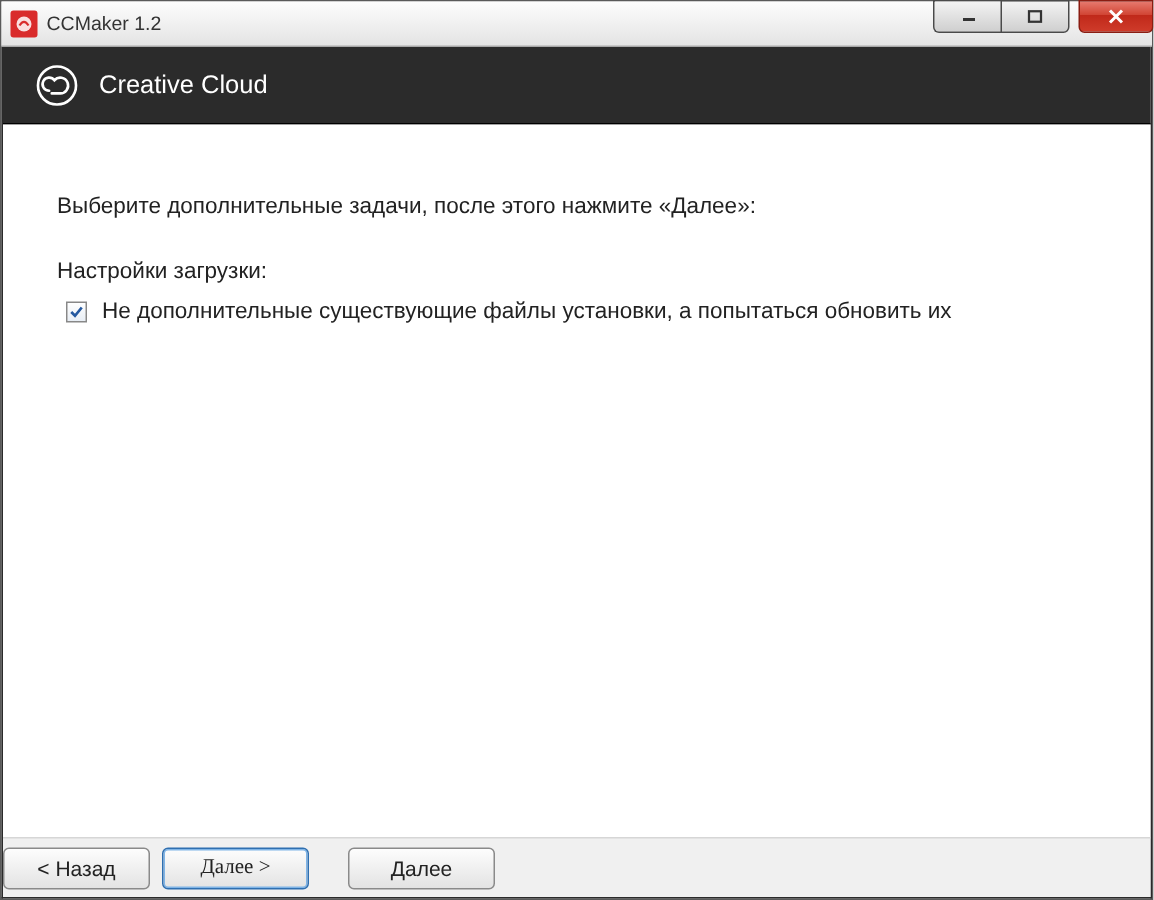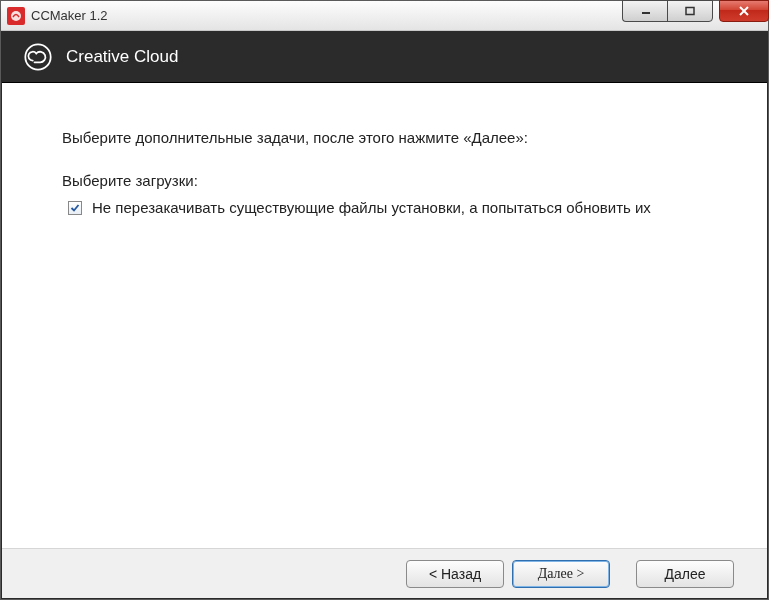--- a/index.html
+++ b/index.html
@@ -84,21 +84,21 @@
     display: flex; align-items: center; justify-content: center;
   }
   .banner .cc-icon svg { width: 28px; height: 28px; }
   .banner .cc-title {
     font-size: 17px;
     font-weight: 400;
   }
   .content {
     flex: 1;
     background: #fff;
-    padding: 46px 46px 10px 60px;
+    padding: 46px 46px 10px 36px;
     font-size: 15px;
     color: #222;
     position: relative;
   }
   .instruction {
     margin-bottom: 26px;
   }
   .section-label {
     margin-bottom: 8px;
   }
@@ -115,26 +115,25 @@
     margin-top: 4px;
     display: flex; align-items: center; justify-content: center;
     flex-shrink: 0;
   }
   .checkbox svg { width: 10px; height: 10px; }
   .option-label {
     line-height: 1.4;
     max-width: 580px;
   }
   .footer {
-    height: 50px;
+    height: 40px;
     background: #f0f0f0;
     border-top: 1px solid #d6d6d6;
     display: flex;
     align-items: center;
-    justify-content: flex-end;
     gap: 8px;
     padding-right: 33px;
   }
   .btn {
     min-width: 98px;
     height: 28px;
     font-size: 14px;
     color: #222;
     background: linear-gradient(#fdfdfd, #e3e3e3);
     border: 1px solid #8a8a8a;
@@ -190,28 +189,28 @@
         <svg viewBox="0 0 32 32">
           <circle cx="16" cy="16" r="14.5" fill="none" stroke="#fff" stroke-width="2"></circle>
           <path d="M10 20 a5 5 0 1 1 4 -8 a6 6 0 1 1 4 10 h-6" fill="none" stroke="#fff" stroke-width="2" stroke-linecap="round"></path>
         </svg>
       </div>
       <div class="cc-title">Creative Cloud</div>
     </div>
 
     <div class="content">
       <div class="instruction">Выберите дополнительные задачи, после этого нажмите «Далее»:</div>
-      <div class="section-label">Выберите загрузки:</div>
+      <div class="section-label">Настройки загрузки:</div>
       <div class="option-row">
         <div class="checkbox">
           <svg viewBox="0 0 10 10">
               <polyline points="1.5,5 4,7.5 8.5,2" fill="none" stroke="#2458a0" stroke-width="1.8"></polyline>
             </svg>
         </div>
-        <div class="option-label">Не перезакачивать существующие файлы установки, а попытаться обновить их</div>
+        <div class="option-label">Не дополнительные существующие файлы установки, а попытаться обновить их</div>
       </div>
     </div>
 
     <div class="footer">
       <div class="btn">&lt; Назад</div>
       <div class="btn default">Далее &gt;</div>
       <div class="spacer"></div>
       <div class="btn">Далее</div>
     </div>
 

